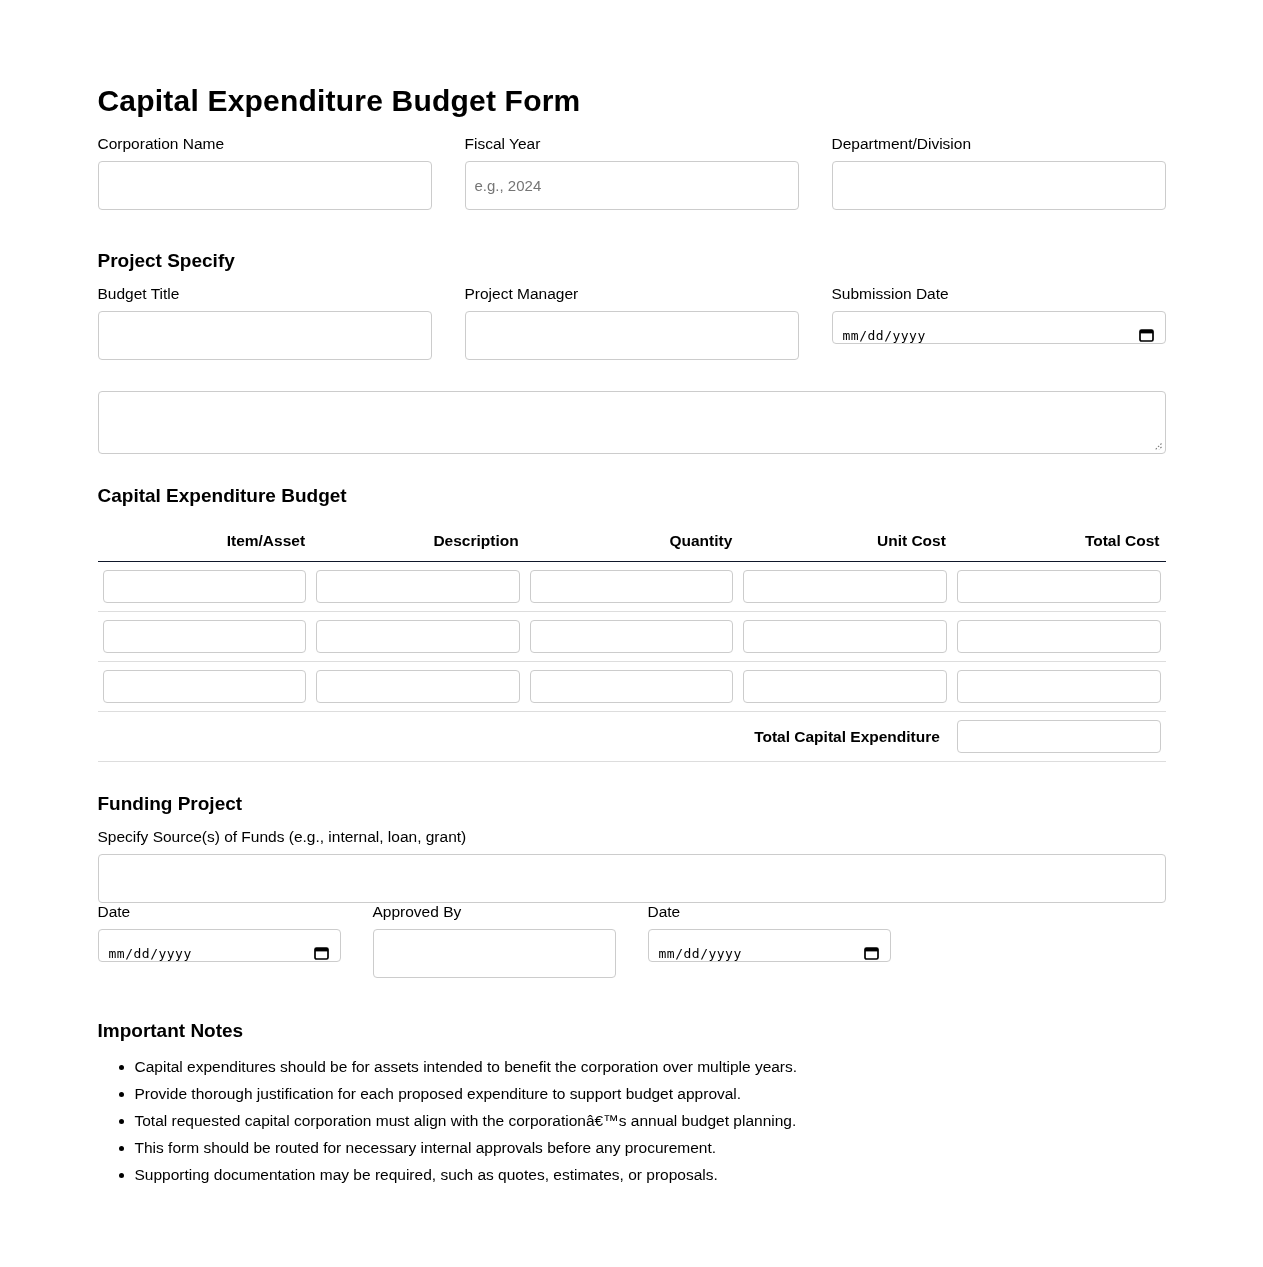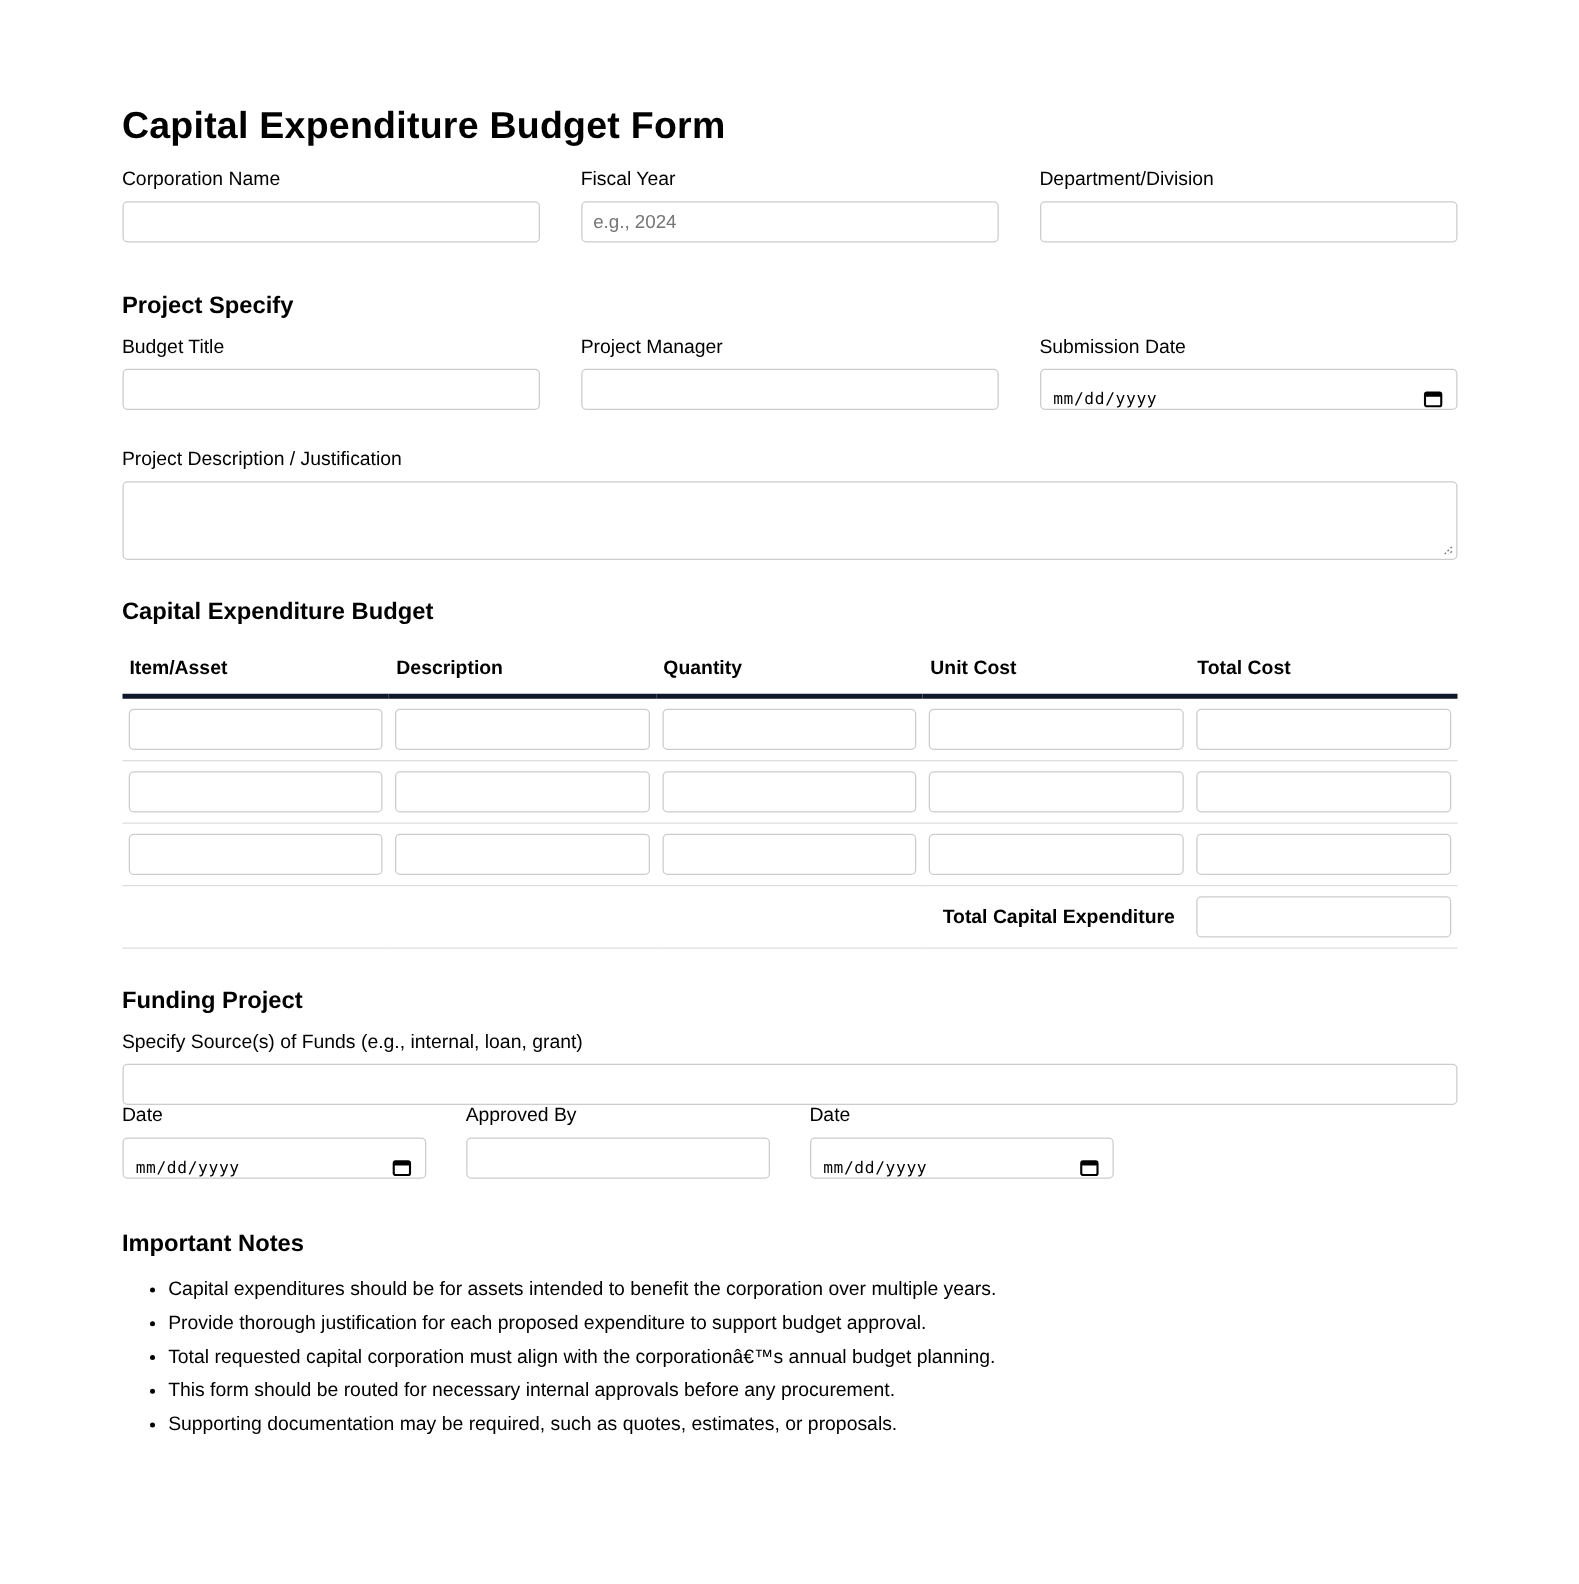--- a/index.html
+++ b/index.html
@@ -11,21 +11,21 @@
   h2 { font-size: 19px; font-weight: bold; margin: 31px 0 13px; }
   h2.mt-lg { margin-top: 40px; }
   h2.mt-xl { margin-top: 42px; }
 
   .grid3 { display: grid; grid-template-columns: repeat(3, 1fr); column-gap: 33px; }
   .grid4 { display: grid; grid-template-columns: repeat(4, 1fr); column-gap: 32px; }
 
   .field label { display: block; font-size: 15.5px; margin-bottom: 8px; }
 
   .text-input {
-    width: 100%; height: 33px; border: 1px solid #ccc; border-radius: 4px;
+    width: 100%; height: 49px; border: 1px solid #ccc; border-radius: 4px;
     padding: 0 9px; font-family: "Liberation Sans", sans-serif; font-size: 15px;
     background: #fff; outline: none; color: #b91c1c;
   }
   .text-input::placeholder { color: #757575; opacity: 1; }
 
   .date-input {
     width: 100%; height: 33px; border: 1px solid #ccc; border-radius: 4px;
     background: #fff; display: flex; align-items: flex-end; justify-content: space-between;
     padding: 0 10px; cursor: default;
   }
@@ -35,22 +35,22 @@
   .textarea-wrap { position: relative; margin-top: 31px; }
   .textarea-wrap textarea {
     display: block; width: 100%; height: 63px; border: 1px solid #ccc; border-radius: 4px;
     padding: 7px 9px; font-family: "Liberation Sans", sans-serif; font-size: 15px;
     resize: none; outline: none; background: #fff;
   }
   .resize-handle { position: absolute; right: 3px; bottom: 3px; pointer-events: none; line-height: 0; }
 
   table.budget { width: 100%; border-collapse: collapse; table-layout: fixed; }
   table.budget thead th {
-    text-align: left; font-size: 15.5px; font-weight: bold;
-    padding: 12px 6px 11px; border-bottom: 4px solid #0f172a;
+    text-align: right; font-size: 15.5px; font-weight: bold;
+    padding: 12px 6px 11px; border-bottom: 1px solid #0f172a;
   }
   table.budget tbody td { padding: 8px 5px; border-bottom: 1px solid #ddd; }
   table.budget tbody td:first-child { padding-left: 5px; }
   table.budget .cell-input {
     width: 100%; height: 33px; border: 1px solid #ccc; border-radius: 4px;
     padding: 0 8px; font-family: "Liberation Sans", sans-serif; font-size: 15px; outline: none;
   }
   table.budget td.total-label {
     text-align: right; font-weight: bold; font-size: 15.5px; padding: 13px 12px 13px 5px;
   }
@@ -103,21 +103,20 @@
           <svg width="17" height="16" viewBox="0 0 17 16">
             <rect x="2" y="3" width="13" height="11" rx="1.5" fill="none" stroke="#000" stroke-width="1.7"></rect>
             <rect x="2" y="3" width="13" height="3.4" fill="#000"></rect>
           </svg>
         </span>
       </div>
     </div>
   </div>
 
   <div class="field textarea-wrap">
-    <label>Project Description / Justification</label>
     <textarea style=""></textarea>
     <span class="resize-handle">
       <svg width="11" height="11" viewBox="0 0 11 11">
         <path d="M9.5 3.5 L3.5 9.5 M9.5 7 L7 9.5" stroke="#7a7a7a" stroke-width="1.1" stroke-dasharray="1.6,1.7" fill="none"></path>
       </svg>
     </span>
   </div>
 
   <h2>Capital Expenditure Budget</h2>
 

